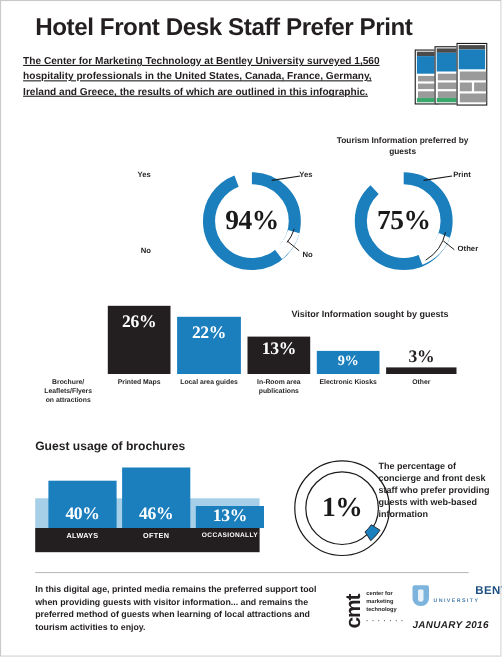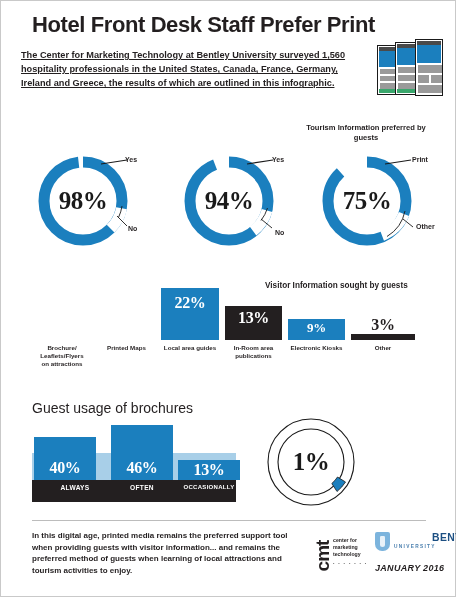--- a/index.html
+++ b/index.html
@@ -53,21 +53,21 @@
   .bar.blue{background:#1b7fbe;}
   .bar.dark{background:#231f20;}
   .bar.blue .pct{color:#ffffff;}
   .bar.dark .pct{color:#ffffff;}
   .bar-lbl{
     position:absolute;text-align:center;font-size:6.2px;font-weight:bold;
     line-height:8px;color:#231f20;
   }
 
   
-  .gu-title{position:absolute;left:31px;top:399px;font-size:14px;font-weight:normal;color:#231f20;}
+  .gu-title{position:absolute;left:31px;top:399px;font-size:11px;font-weight:bold;color:#231f20;}
   .gu-bg{position:absolute;left:31px;top:452px;width:204px;height:27px;background:#a8cfe8;}
   .gu-base{position:absolute;left:31px;top:479px;width:204px;height:22px;background:#231f20;}
   .gu-bar{position:absolute;background:#1b7fbe;}
   .gu-bar .pct{
     position:absolute;left:0;right:0;bottom:3px;text-align:center;color:#fff;
     font-family:"Liberation Serif","DejaVu Serif",serif;
     font-weight:bold;font-size:16px;letter-spacing:-0.3px;
   }
   .gu-lbl{
     position:absolute;top:483px;text-align:center;color:#ffffff;
@@ -145,30 +145,20 @@
     <div class="paper" style="left:38px;top:0px;width:28px;height:57px;">
       <div class="tbar"></div>
       <div class="band" style="top:5px;height:18px;"></div>
       <div class="gray" style="left:2px;top:25px;width:24px;height:8px;"></div>
       <div class="gray" style="left:2px;top:35px;width:11px;height:8px;"></div>
       <div class="gray" style="left:15px;top:35px;width:11px;height:8px;"></div>
       <div class="gray" style="left:2px;top:45px;width:24px;height:8px;"></div>
     </div>
   </div>
 
-  <div class="donut" style="left:34px;top:152px;width:96px;height:96px;">
-    <svg width="96" height="96" viewBox="0 0 96 96">
-      <circle cx="48" cy="48" r="39" fill="none" stroke="#1b7fbe" stroke-width="11" stroke-dasharray="240.2 5.0" transform="rotate(-90 48 48)"></circle>
-      <path d="M 75.6 75.6 A 39 39 0 0 0 86.6 55.2" fill="none" stroke="#ffffff" stroke-width="11"></path>
-      <path d="M 87.0 53.0 A 39 39 0 0 1 83.5 64.5" fill="none" stroke="#1a1a1a" stroke-width="0.9"></path>
-      <line x1="82" y1="63" x2="92" y2="73" stroke="#1a1a1a" stroke-width="0.9"></line>
-      <line x1="66" y1="11" x2="92" y2="7" stroke="#1a1a1a" stroke-width="1.1"></line>
-    </svg>
-    <div class="val">98%</div>
-  </div>
   <div class="lead-lbl" style="left:124px;top:155px;">Yes</div>
   <div class="lead-lbl" style="left:127px;top:224px;">No</div>
 
   <div class="donut" style="left:180px;top:152px;width:96px;height:96px;text-align:right;">
     <svg width="96" height="96" viewBox="0 0 96 96">
       <circle cx="48" cy="48" r="39" fill="none" stroke="#1b7fbe" stroke-width="11" stroke-dasharray="230.4 14.7" transform="rotate(-90 48 48)"></circle>
       <path d="M 72.0 78.0 A 39 39 0 0 0 86.0 57.5" fill="none" stroke="#ffffff" stroke-width="11"></path>
       <path d="M 86.5 55.0 A 39 39 0 0 1 80.0 67.5" fill="none" stroke="#1a1a1a" stroke-width="0.9"></path>
       <line x1="80" y1="66" x2="91" y2="75" stroke="#1a1a1a" stroke-width="0.9"></line>
       <line x1="66" y1="11" x2="92" y2="7" stroke="#1a1a1a" stroke-width="1.1"></line>
@@ -189,20 +179,23 @@
     </svg>
     <div class="val">75%</div>
   </div>
   <div class="lead-lbl" style="left:411px;top:155px;">Print</div>
   <div class="lead-lbl" style="left:415px;top:222px;">Other</div>
 
   <div class="vi-title">Visitor Information sought by guests</div>
 
   <div class="bar-lbl" style="left:24px;top:343px;width:74px;">Brochure/<br>Leaflets/Flyers<br>on attractions</div>
 
+  <div class="bar dark" style="left:97px;top:277px;width:57px;height:62px;">
+    <span class="pct">26%</span>
+  </div>
   <div class="bar-lbl" style="left:92px;top:343px;width:67px;">Printed Maps</div>
 
   <div class="bar blue" style="left:160px;top:287px;width:58px;height:52px;">
     <span class="pct">22%</span>
   </div>
   <div class="bar-lbl" style="left:154px;top:343px;width:70px;">Local area guides</div>
 
   <div class="bar dark" style="left:224px;top:305px;width:57px;height:34px;">
     <span class="pct" style="top:3px;">13%</span>
   </div>
@@ -216,21 +209,21 @@
   <div class="bar dark" style="left:350px;top:333px;width:64px;height:6px;"></div>
   <div class="bar" style="left:350px;top:315px;width:64px;height:18px;">
     <span class="pct" style="top:0;color:#231f20;">3%</span>
   </div>
   <div class="bar-lbl" style="left:350px;top:343px;width:64px;">Other</div>
 
   <div class="gu-title">Guest usage of brochures</div>
   <div class="gu-bg"></div>
   <div class="gu-base"></div>
 
-  <div class="gu-bar" style="left:33px;top:436px;width:62px;height:43px;">
+  <div class="gu-bar" style="left:43px;top:436px;width:62px;height:43px;">
     <span class="pct">40%</span>
   </div>
   <div class="gu-lbl" style="left:43px;width:62px;">ALWAYS</div>
 
   <div class="gu-bar" style="left:110px;top:424px;width:62px;height:55px;">
     <span class="pct">46%</span>
   </div>
   <div class="gu-lbl" style="left:110px;width:62px;">OFTEN</div>
 
   <div class="gu-bar" style="left:177px;top:459px;width:62px;height:20px;">
@@ -239,20 +232,21 @@
   <div class="gu-lbl" style="left:172px;width:72px;font-size:6px;">OCCASIONALLY</div>
 
   <div class="op-wrap">
     <svg width="96" height="96" viewBox="0 0 96 96">
       <circle cx="48" cy="48" r="43" fill="none" stroke="#1a1a1a" stroke-width="1.1"></circle>
       <circle cx="48" cy="48" r="33" fill="none" stroke="#1a1a1a" stroke-width="1.1"></circle>
       <path d="M 74.0 77.5 A 38 38 0 0 0 82.5 68.0 L 74.5 63.0 A 28 28 0 0 1 68.8 69.5 Z" fill="#1b7fbe" stroke="#1a1a1a" stroke-width="0.8"></path>
     </svg>
     <div class="op-val">1%</div>
   </div>
+  <div class="op-note">The percentage of concierge and front desk staff who prefer providing guests with web-based information</div>
 
   <div class="rule"></div>
   <div class="summary">In this digital age, printed media remains the preferred support tool when providing guests with visitor information... and remains the preferred method of guests when learning of local attractions and tourism activities to enjoy.</div>
 
   <div class="cmt">
     <div class="mark">cmt</div>
     <div class="words">center for<br>marketing<br>technology</div>
     <div class="dots">• • • • • • •</div>
   </div>
 

